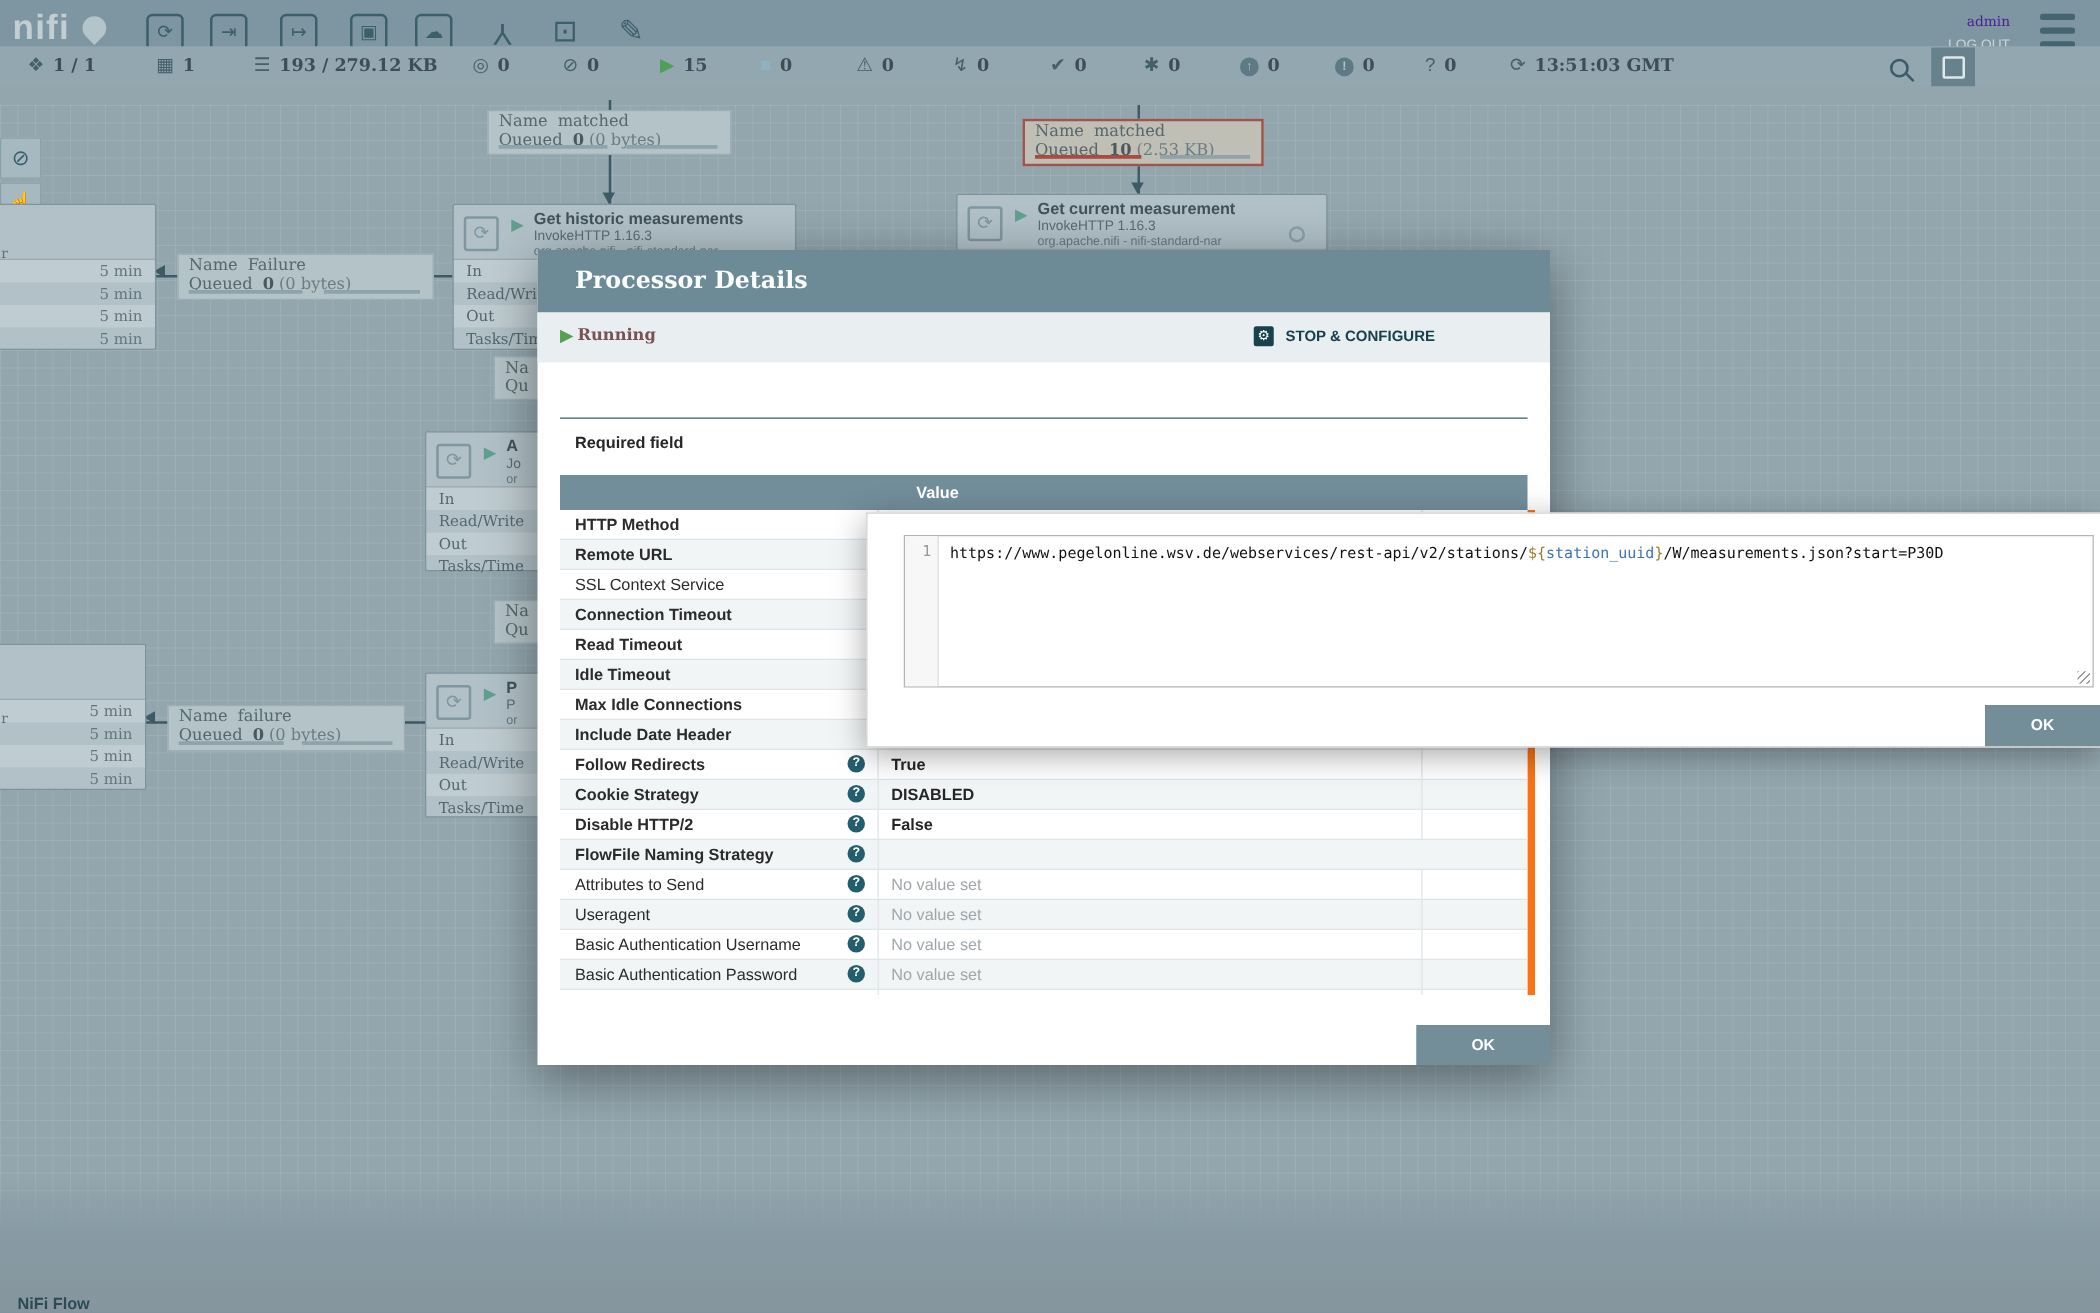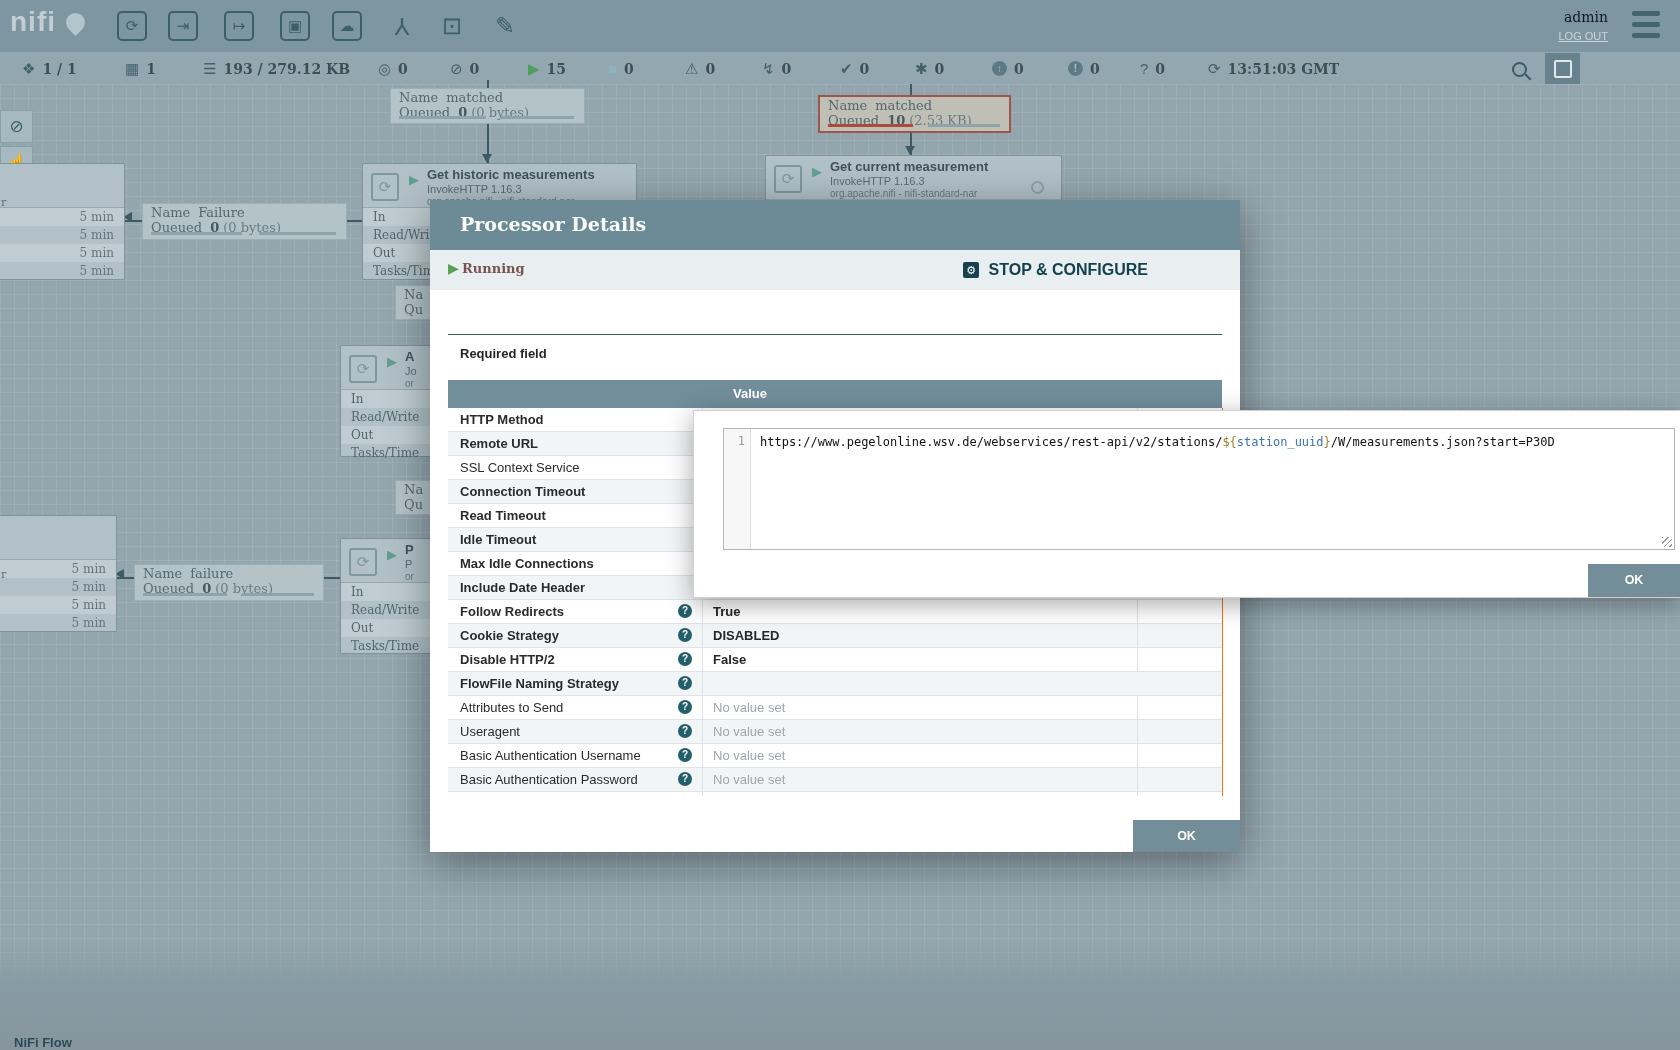--- a/index.html
+++ b/index.html
@@ -9,27 +9,27 @@
 
   
   #topbar{position:absolute;left:0;top:0;width:1680px;height:52px;background:#7E96A1;}
   #logo{position:absolute;left:10px;top:6px;font-weight:bold;font-size:28px;color:#C3CED3;letter-spacing:1px;}
   #logo-drop{position:absolute;left:66px;top:13px;width:19px;height:19px;background:#B3C4CA;
     border-radius:50% 50% 50% 0;transform:rotate(-45deg);}
   .tb-icon{position:absolute;top:11px;width:30px;height:30px;color:#3D5F6A;text-align:center;}
   .tb-icon.boxed{border:2px solid #3D5F6A;border-radius:5px;width:26px;height:26px;line-height:26px;font-size:15px;}
   .tb-icon.plain{font-size:24px;line-height:30px;}
   #user-box{position:absolute;right:72px;top:8px;text-align:right;}
-  #user-name{font-size:14px;color:#0f172a;}
+  #user-name{font-size:11px;color:#4c1d95;}
   #logout{font-size:11px;color:#CBD6DA;text-decoration:underline;display:block;margin-top:4px;cursor:pointer;}
   #hamburger{position:absolute;right:20px;top:11px;width:28px;cursor:pointer;}
   #hamburger div{height:5px;background:#44646F;border-radius:2px;margin-bottom:6px;}
 
   
-  #statusbar{position:absolute;left:0;top:52px;width:1680px;height:32px;background:#92A7AF;}
+  #statusbar{position:absolute;left:0;top:37px;width:1680px;height:32px;background:#92A7AF;}
   .sb-item{position:absolute;top:0;height:32px;line-height:32px;white-space:nowrap;}
   .sb-item .ic{font-size:15px;color:#44606B;margin-right:7px;vertical-align:middle;}
   .sb-item .ic.circ{display:inline-block;width:15px;height:15px;line-height:15px;border-radius:50%;
     background:#5E7A85;color:#AEC0C7;text-align:center;font-size:10px;font-weight:bold;}
   .sb-item .val{font-family:"DejaVu Serif",serif;font-size:14px;font-weight:bold;color:#3F4E54;vertical-align:middle;}
   #sb-search{position:absolute;left:1512px;top:10px;width:11px;height:11px;border:2px solid #3C5B66;border-radius:50%;cursor:pointer;}
   #sb-search::after{content:"";position:absolute;left:10px;top:12px;width:8px;height:2px;background:#3C5B66;transform:rotate(45deg);}
   #sb-note-btn{position:absolute;left:1545px;top:1px;width:35px;height:31px;background:#67818D;cursor:pointer;}
   #sb-note-btn span{position:absolute;left:9px;top:7px;width:14px;height:14px;border:2px solid #DFE8EB;border-radius:2px;}
 
@@ -76,31 +76,31 @@
   #dialog{position:absolute;left:430px;top:200px;width:810px;height:652px;background:#FFFFFF;
     box-shadow:0 10px 40px rgba(0,0,0,.4);z-index:10;}
   #dlg-header{position:absolute;left:0;top:0;width:100%;height:50px;background:#6D8B96;}
   #dlg-title{position:absolute;left:30px;top:13px;font-family:"DejaVu Serif",serif;font-weight:bold;font-size:19px;color:#FBFDFD;}
   #dlg-status{position:absolute;left:0;top:50px;width:100%;height:40px;background:#E9EEF0;}
   #dlg-run-play{position:absolute;left:18px;top:10px;color:#55A052;font-size:14px;}
   #dlg-run-text{position:absolute;left:32px;top:11px;font-family:"DejaVu Serif",serif;font-weight:bold;font-size:13px;color:#775351;}
   #dlg-action{position:absolute;right:92px;top:10px;cursor:pointer;white-space:nowrap;}
   #dlg-action .gear{display:inline-block;width:16px;height:16px;background:#17414C;border-radius:2px;color:#FFF;
     font-size:11px;line-height:16px;text-align:center;vertical-align:middle;margin-right:5px;}
-  #dlg-action .lbl{font-size:16px;font-weight:bold;color:#14414D;vertical-align:middle;}
+  #dlg-action .lbl{font-size:12px;font-weight:bold;color:#14414D;vertical-align:middle;}
   #tabs{position:absolute;left:18px;top:103px;height:38px;}
   .tab{display:inline-block;height:29px;line-height:29px;padding:0 8px;margin-right:2px;background:#EBEEF0;
     border:1px solid #C4CDD1;font-size:12px;font-weight:bold;color:#275D6B;cursor:pointer;vertical-align:top;}
   .tab.active{background:#FFF;border:1px solid #3A5A66;border-bottom:none;height:37px;line-height:31px;position:relative;z-index:2;}
   #tab-underline{position:absolute;left:18px;top:134px;width:774px;height:1px;background:#3A5A66;}
   #required-note{position:absolute;left:30px;top:146px;font-size:13px;font-weight:bold;color:#262626;}
   #tbl-header{position:absolute;left:18px;top:180px;width:774px;height:28px;background:#728E9B;}
   .th-label{position:absolute;top:6px;font-size:13px;font-weight:bold;color:#FFFFFF;}
   #th-property{left:12px;margin-top:24px;} #th-value{left:285px;}
-  #tbl-body{position:absolute;left:18px;top:208px;width:774px;height:388px;overflow:hidden;border-right:1px solid #f97316;}
+  #tbl-body{position:absolute;left:18px;top:208px;width:774px;height:388px;overflow:hidden;border-right:6px solid #f97316;}
   .prop-row{display:flex;height:23px;border-bottom:1px solid #DEE4E7;background:#FFF;cursor:pointer;}
   .prop-row.alt{background:#F2F5F6;}
   .pr-name{flex:0 0 254px;position:relative;line-height:23px;font-size:13px;color:#2B2B2B;padding-left:12px;box-sizing:border-box;}
   .pr-name.req{font-weight:bold;}
   .pr-help{position:absolute;right:10px;top:4px;width:14px;height:14px;border-radius:50%;background:#235E6D;
     color:#FFF;font-size:10px;font-weight:bold;text-align:center;line-height:14px;cursor:pointer;}
   .pr-val{flex:0 0 435px;line-height:23px;font-size:13px;font-weight:bold;color:#262626;padding-left:10px;
     border-left:1px solid #DEE4E7;box-sizing:border-box;}
   .pr-val.empty{font-weight:normal;color:#A0A6A9;}
   .pr-extra{flex:1;border-left:1px solid #DEE4E7;}

